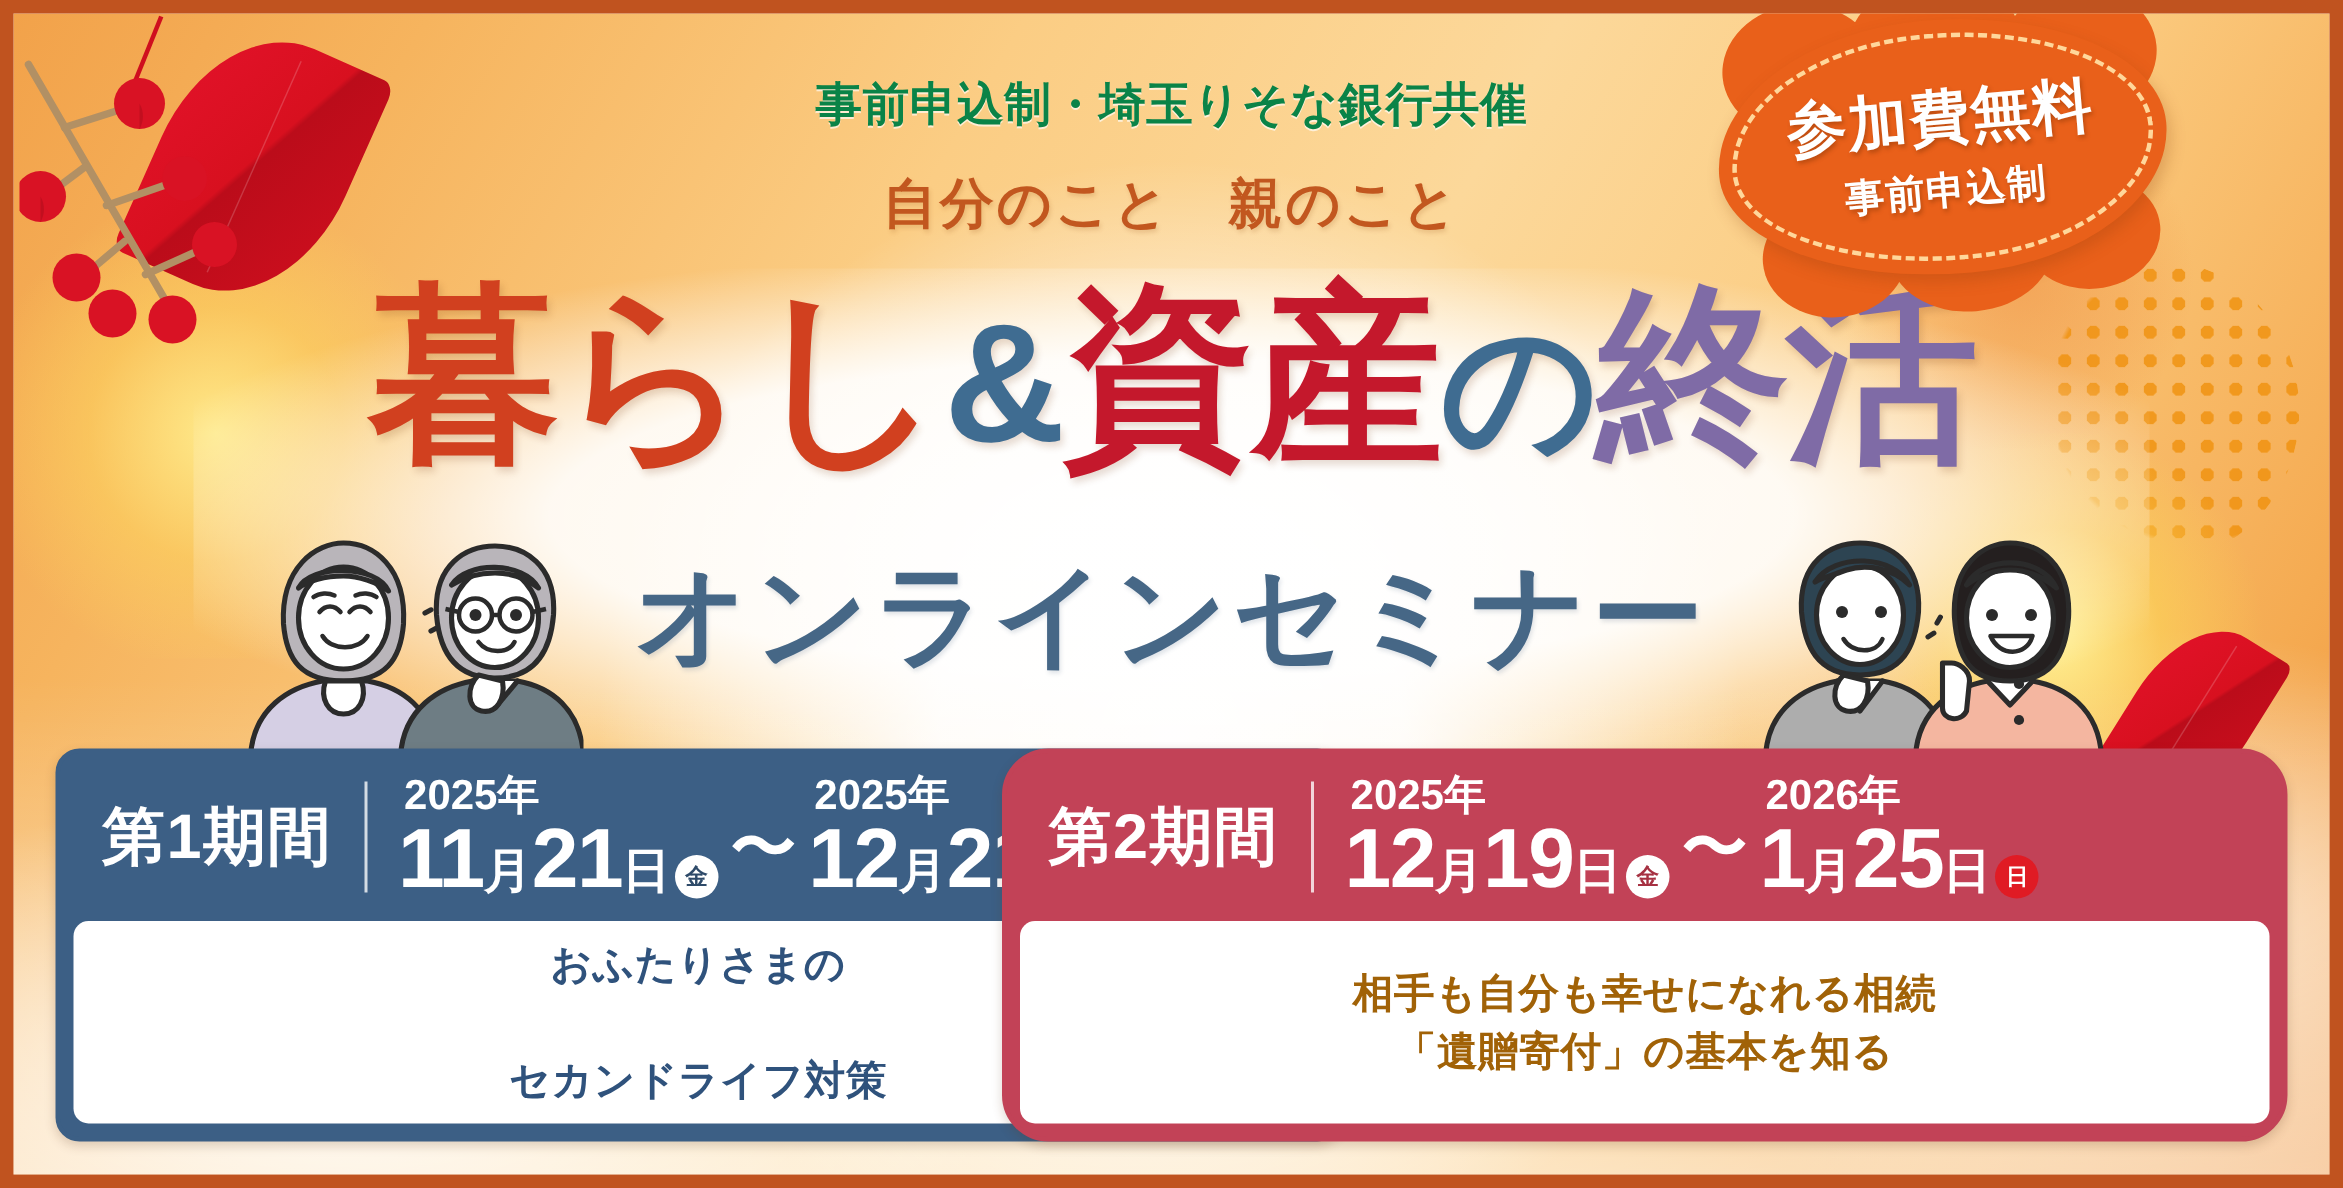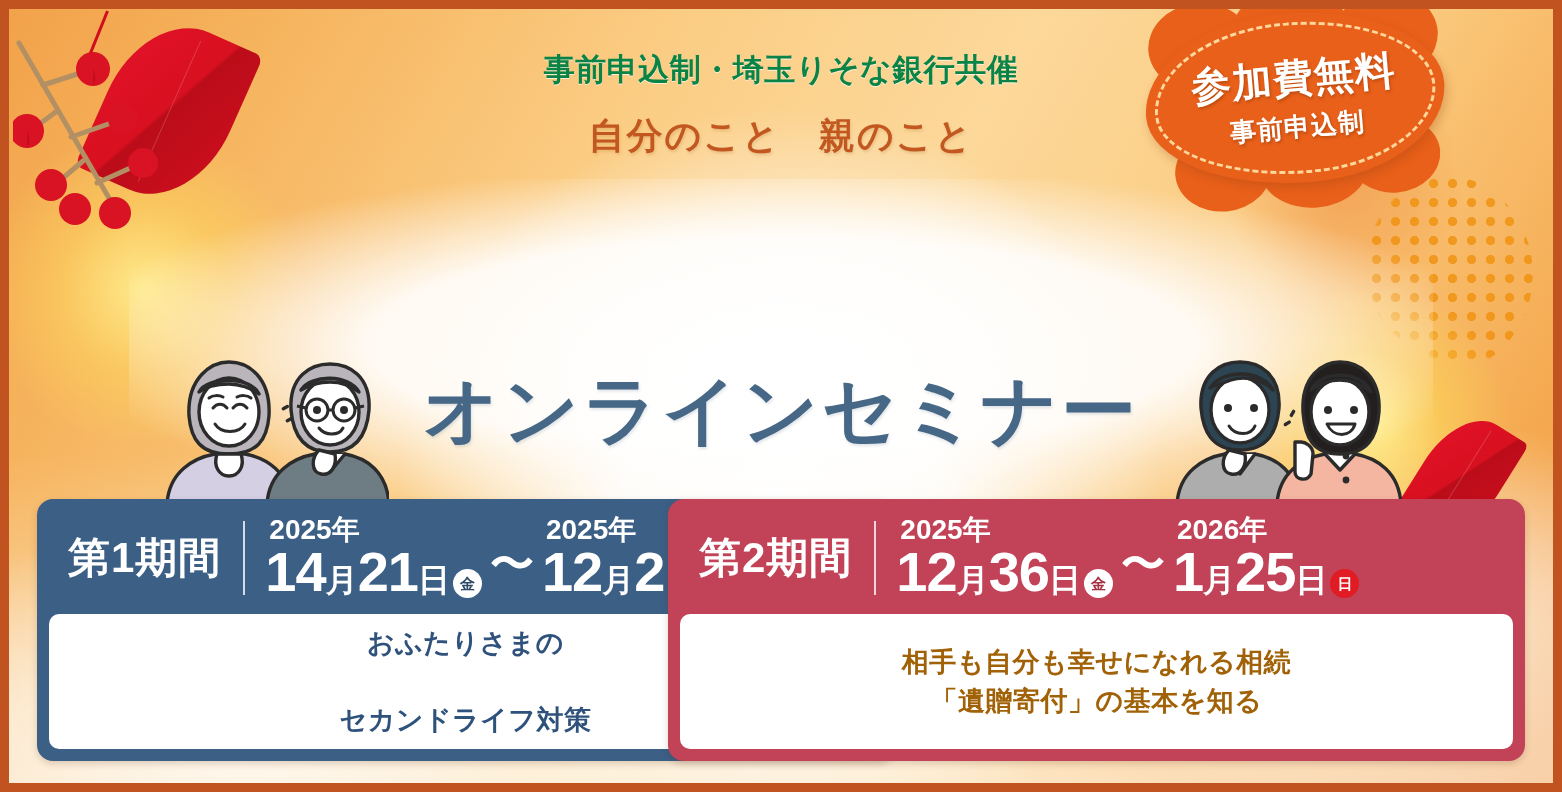--- a/index.html
+++ b/index.html
@@ -158,21 +158,21 @@
   .people-right { right: 150px; top: 345px; }
 
   
   .cards { position: absolute; left: 0; right: 0; top: 490px; height: 270px; }
   .card {
     position: absolute; top: 0; width: 857px; height: 262px;
     border-radius: 16px; overflow: hidden;
     box-shadow: 0 3px 7px rgba(90,50,20,.2);
   }
   .card-1 { left: 28px;  background: #3c5f85; border: 3px solid #3c5f85; }
-  .card-2 { right: 28px; background: #c03css; }
+  .card-2 { right: 28px; background: #c03css; border-radius: 31px; }
   .card-2 { right: 28px; background: #c24257; border: 3px solid #c24257; }
 
   .card-head {
     height: 112px; display: flex; align-items: center; padding: 0 22px 0 28px;
     color: #fff;
   }
   .period-label {
     font-size: 42px; font-weight: bold; letter-spacing: 1px;
     white-space: nowrap; padding-right: 22px;
   }
@@ -241,20 +241,23 @@
     </g>
     <g fill="#b00d1c" opacity=".55">
       <path d="M80 36 a17 17 0 0 1 0 17 z"></path>
       <path d="M14 98 a17 17 0 0 1 0 17 z"></path>
     </g>
   </svg>
 
   <div class="host-line">事前申込制・埼玉りそな銀行共催</div>
   <div class="subject-line">自分のこと　親のこと</div>
 
+  <div class="main-title">
+    <span class="t-kurashi">暮らし</span><span class="t-amp">&amp;</span><span class="t-shisan">資産</span><span class="t-no">の</span><span class="t-shukatsu">終活</span>
+  </div>
 
   <div class="subtitle">オンラインセミナー</div>
 
   <div class="free-badge">
     <div class="lobe lobe-a"></div>
     <div class="lobe lobe-b"></div>
     <div class="lobe lobe-c"></div>
     <div class="lobe lobe-d"></div>
     <div class="lobe lobe-e"></div>
     <div class="lobe lobe-f"></div>
@@ -360,21 +363,21 @@
   <div class="cards">
 
     <div class="card card-1">
       <div class="card-head">
         <span class="period-label">第1期間</span>
         <span class="divider"></span>
         <span class="dates">
           <span class="date-grp">
             <span class="yr">2025年</span>
             <span class="dt">
-              <span class="num">14</span>
+              <span class="num">11</span>
                 <span class="unit">月</span>
                 <span class="num">21</span>
                 <span class="unit">日</span>
                 <span class="dow dow-fri">金</span>
             </span>
           </span>
           <span class="tilde">〜</span>
           <span class="date-grp">
             <span class="yr">2025年</span>
             <span class="dt">
@@ -399,21 +402,21 @@
     <div class="card card-2">
       <div class="card-head">
         <span class="period-label">第2期間</span>
         <span class="divider"></span>
         <span class="dates">
           <span class="date-grp">
             <span class="yr">2025年</span>
             <span class="dt">
               <span class="num">12</span>
                 <span class="unit">月</span>
-                <span class="num">36</span>
+                <span class="num">19</span>
                 <span class="unit">日</span>
                 <span class="dow dow-fri">金</span>
             </span>
           </span>
           <span class="tilde">〜</span>
           <span class="date-grp">
             <span class="yr">2026年</span>
             <span class="dt">
               <span class="num">1</span>
                 <span class="unit">月</span>

